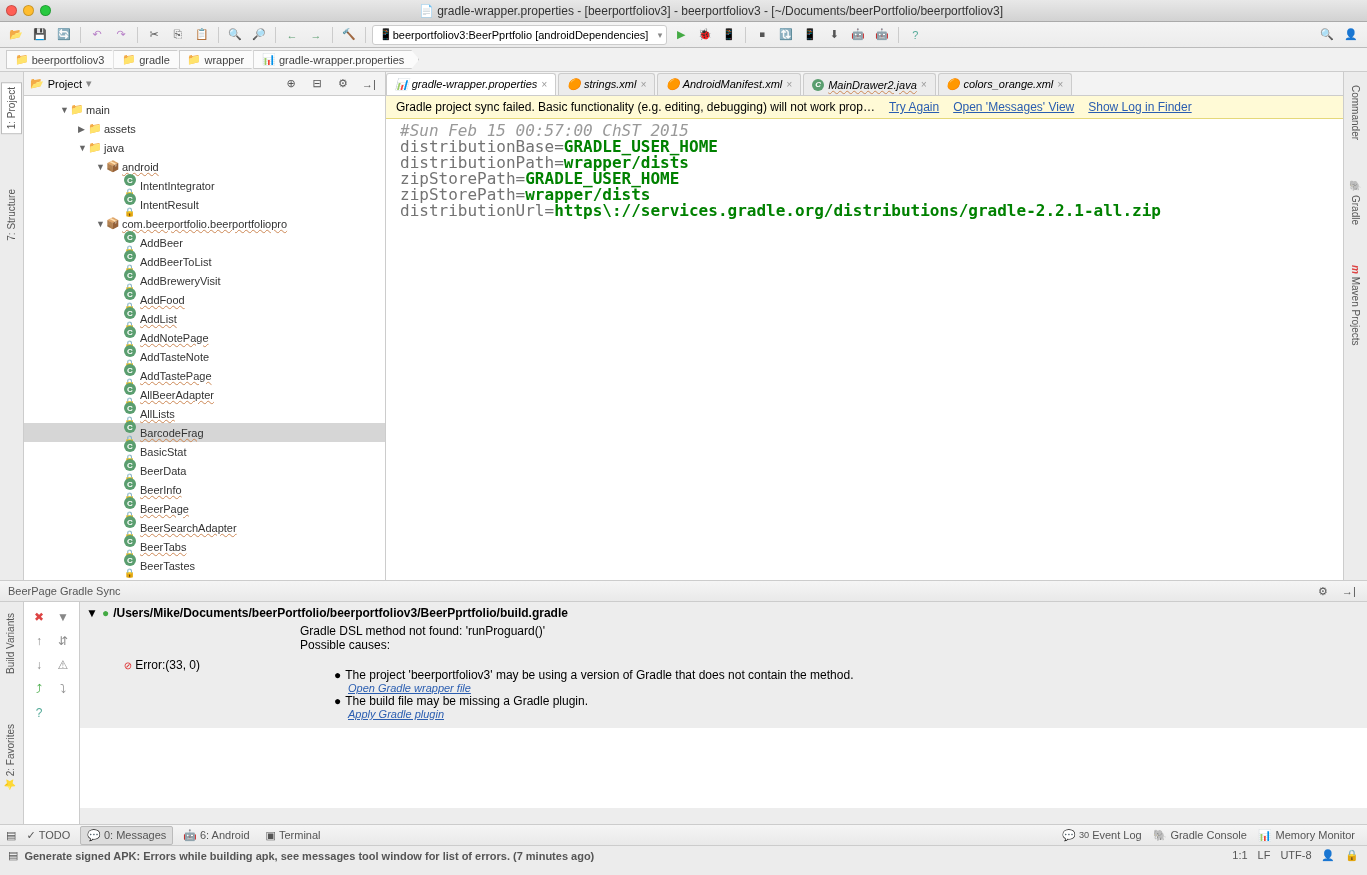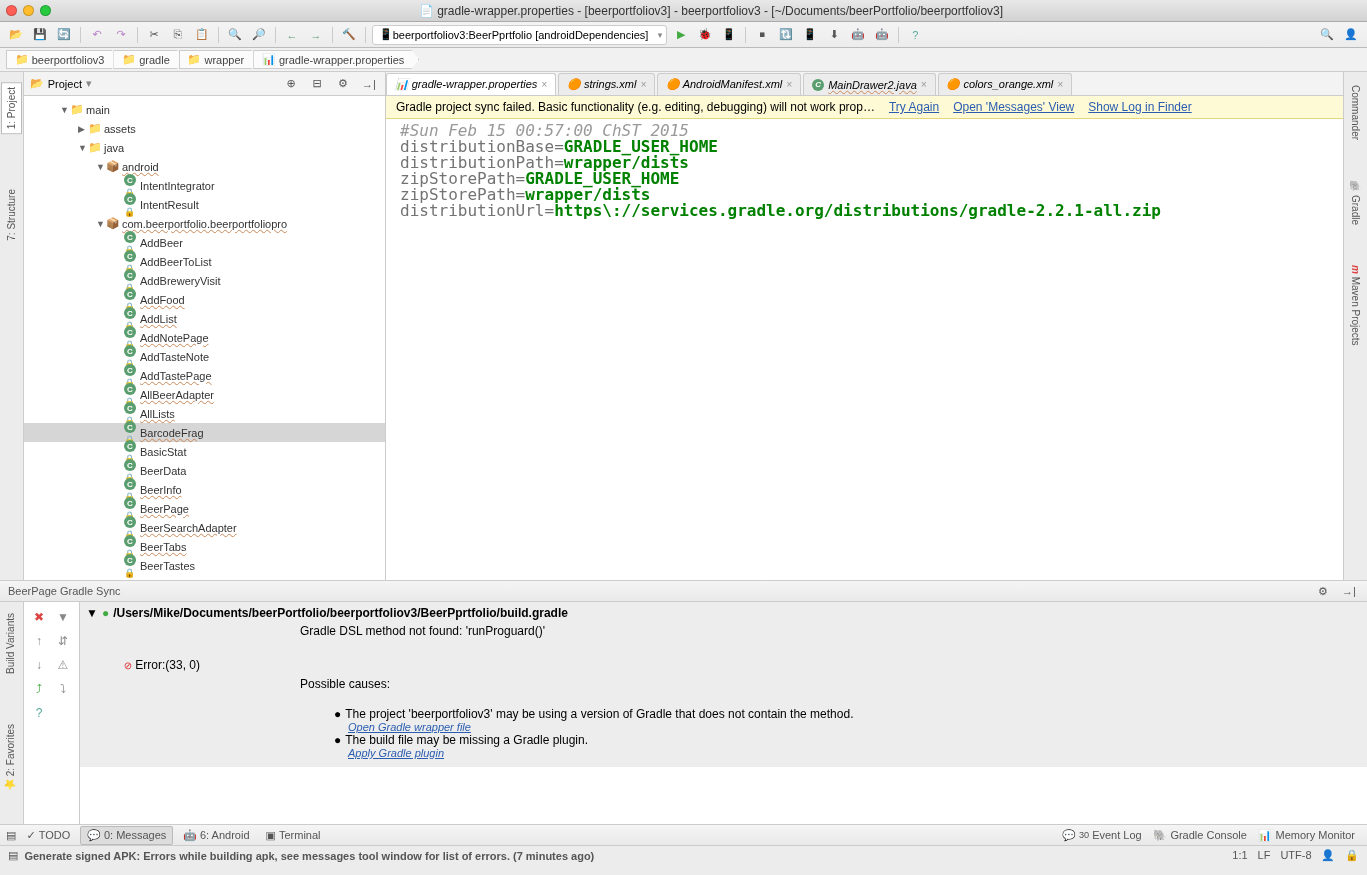--- a/index.html
+++ b/index.html
@@ -363,21 +363,21 @@
         <span style="color:#4a4;">●</span>
         <span>/Users/Mike/Documents/beerPortfolio/beerportfoliov3/BeerPprtfolio/build.gradle</span>
     </div>
     <div style="display:flex;">
       <div style="width:120px;padding:36px 0 0 18px;text-align:right;">
         <span class="red-dot">⊘</span>
         <span style="font-size:12px;">Error:(33, 0)</span>
       </div>
       <div style="flex:1;padding:2px 0;">
         <div style="padding-left:100px;font-size:12px;">Gradle DSL method not found: 'runProguard()'</div>
-        <div style="padding-left:100px;font-size:12px;margin-top:39px;">Possible causes:</div>
+        <div style="padding-left:100px;font-size:12px;">Possible causes:</div>
         <div style="height:16px;"></div>
         <div class="msg-bullet-row" style="padding-left:134px;font-size:12px;">
             <span>●</span>
             <span>The project 'beerportfoliov3' may be using a version of Gradle that does not contain the method.</span>
           </div>
         <div style="padding-left:148px;"><a class="link" style="font-style:italic;">Open Gradle wrapper file</a></div>
         <div class="msg-bullet-row" style="padding-left:134px;font-size:12px;">
             <span>●</span>
             <span>The build file may be missing a Gradle plugin.</span>
           </div>

